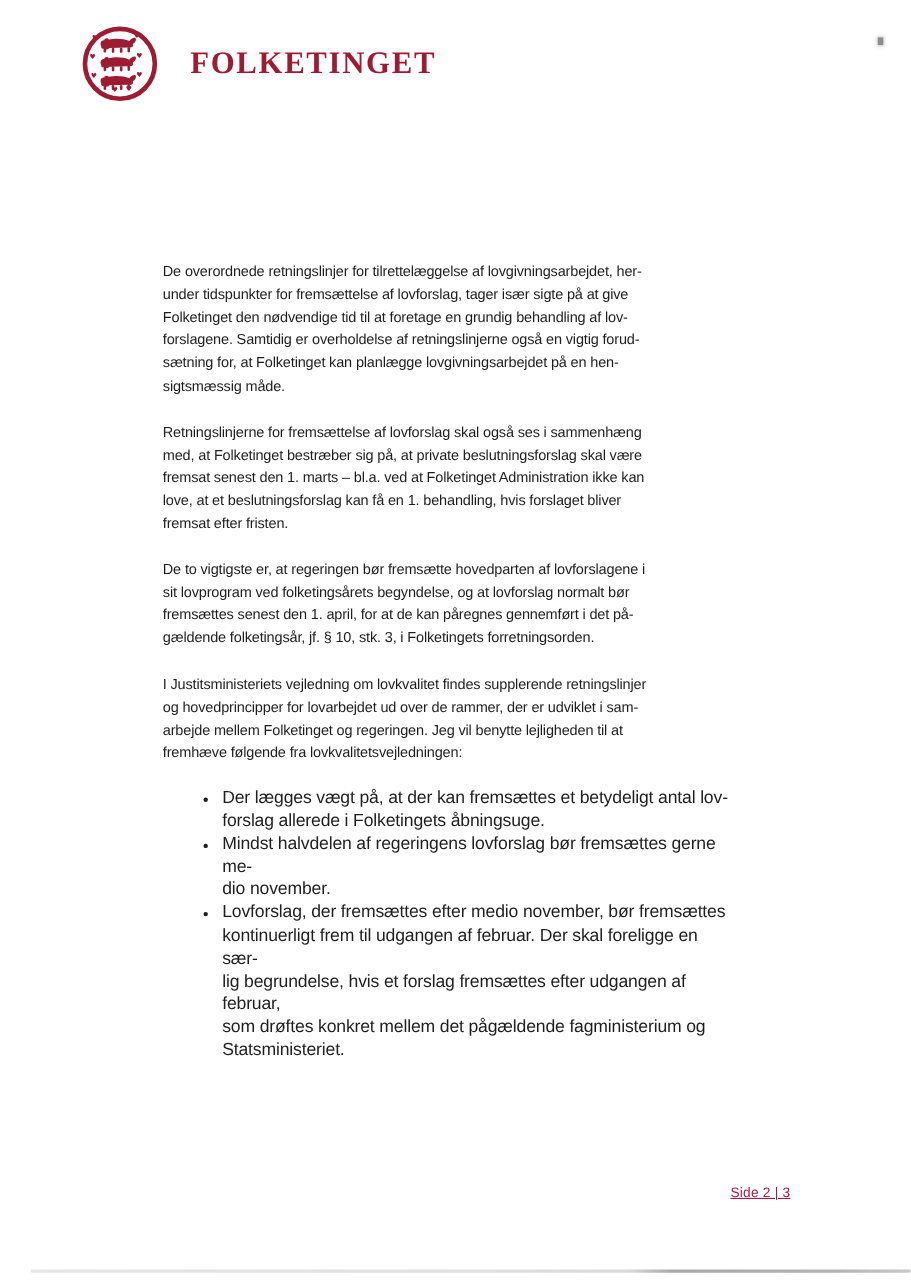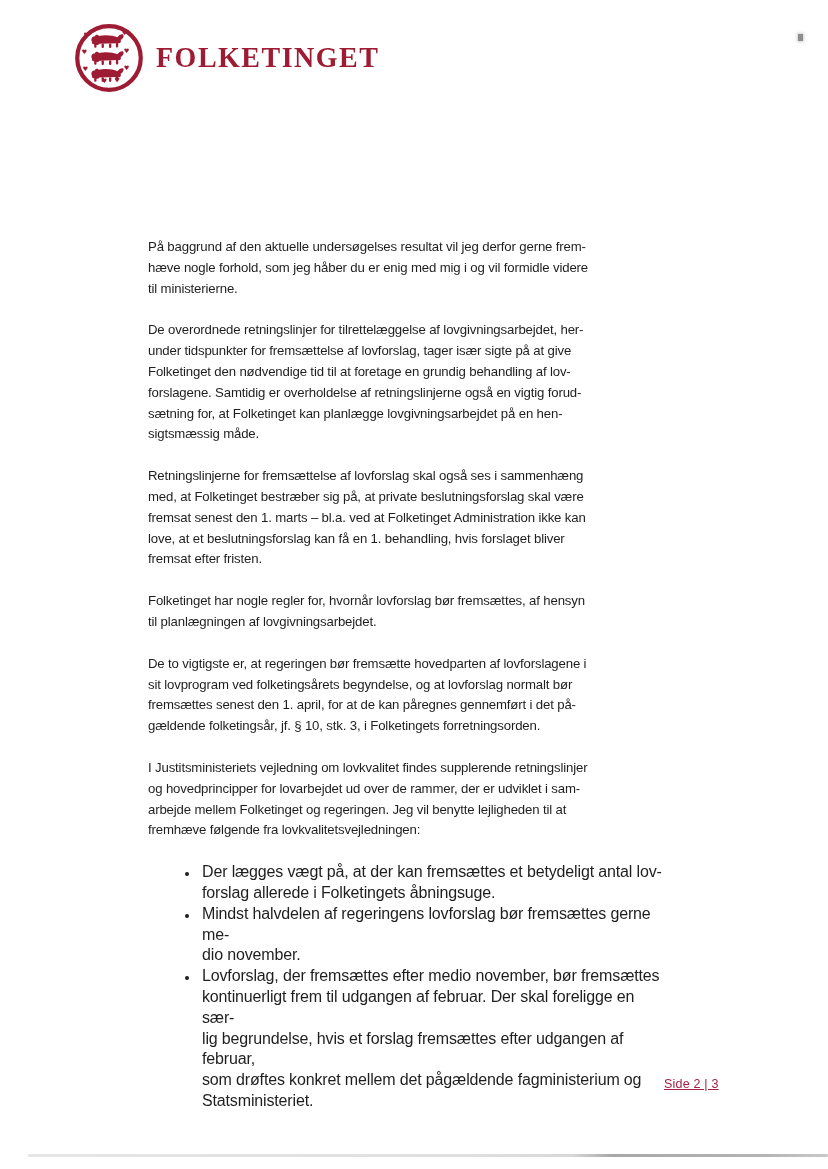--- a/index.html
+++ b/index.html
@@ -17,21 +17,21 @@
     font-family: "Liberation Sans", sans-serif;
   }
 
   
   .header {
     position: absolute;
     top: 22px;
     left: 73px;
     display: flex;
     align-items: center;
-    gap: 11px;
+    gap: 28px;
   }
   .emblem {
     width: 72px;
     height: 72px;
     display: block;
   }
   .wordmark {
     font-family: "Liberation Serif", serif;
     font-weight: bold;
     font-size: 28px;
@@ -152,36 +152,31 @@
             <text x="39" y="57">♥</text>
         </g>
       </g>
     </svg>
     <span class="wordmark">FOLKETINGET</span>
   </div>
 
   <div class="speck"></div>
 
   <div class="body-text">
-    <p class="para">På baggrund af den aktuelle undersøgelses resultat vil jeg derfor gerne frem-
-hæve nogle forhold, som jeg håber du er enig med mig i og vil formidle videre
-til ministerierne.</p>
     <p class="para">De overordnede retningslinjer for tilrettelæggelse af lovgivningsarbejdet, her-
 under tidspunkter for fremsættelse af lovforslag, tager især sigte på at give
 Folketinget den nødvendige tid til at foretage en grundig behandling af lov-
 forslagene. Samtidig er overholdelse af retningslinjerne også en vigtig forud-
 sætning for, at Folketinget kan planlægge lovgivningsarbejdet på en hen-
 sigtsmæssig måde.</p>
     <p class="para">Retningslinjerne for fremsættelse af lovforslag skal også ses i sammenhæng
 med, at Folketinget bestræber sig på, at private beslutningsforslag skal være
 fremsat senest den 1. marts – bl.a. ved at Folketinget Administration ikke kan
 love, at et beslutningsforslag kan få en 1. behandling, hvis forslaget bliver
 fremsat efter fristen.</p>
-    <p class="para">Folketinget har nogle regler for, hvornår lovforslag bør fremsættes, af hensyn
-til planlægningen af lovgivningsarbejdet.</p>
     <p class="para">De to vigtigste er, at regeringen bør fremsætte hovedparten af lovforslagene i
 sit lovprogram ved folketingsårets begyndelse, og at lovforslag normalt bør
 fremsættes senest den 1. april, for at de kan påregnes gennemført i det på-
 gældende folketingsår, jf. § 10, stk. 3, i Folketingets forretningsorden.</p>
     <p class="para">I Justitsministeriets vejledning om lovkvalitet findes supplerende retningslinjer
 og hovedprincipper for lovarbejdet ud over de rammer, der er udviklet i sam-
 arbejde mellem Folketinget og regeringen. Jeg vil benytte lejligheden til at
 fremhæve følgende fra lovkvalitetsvejledningen:</p>
 
     <ul class="bullets">

